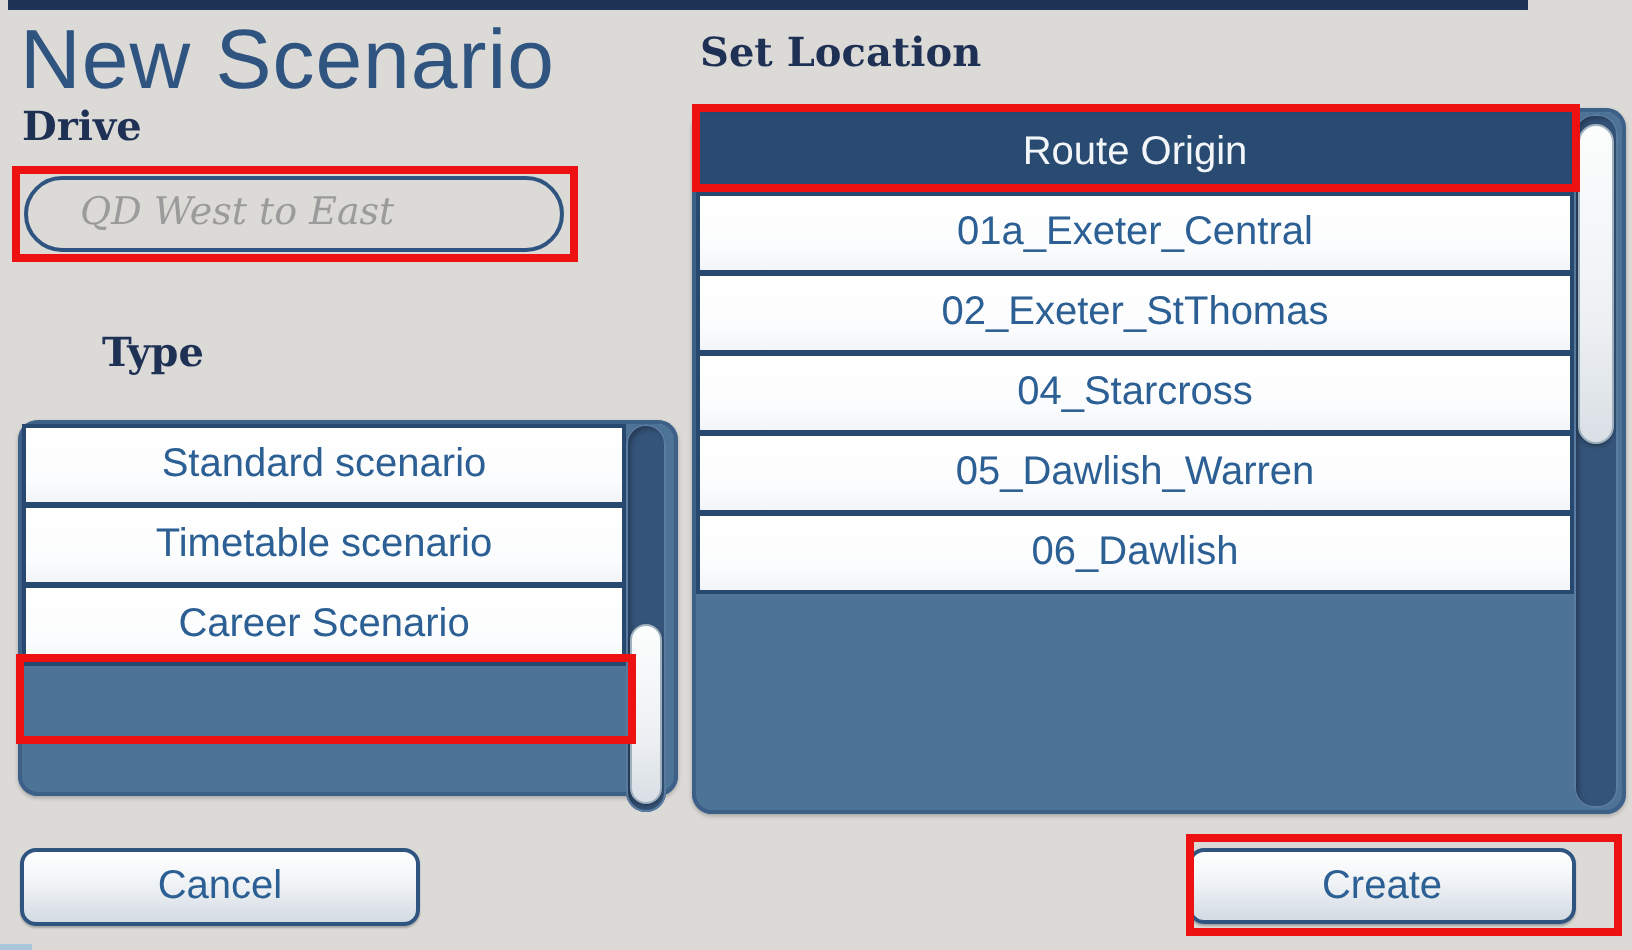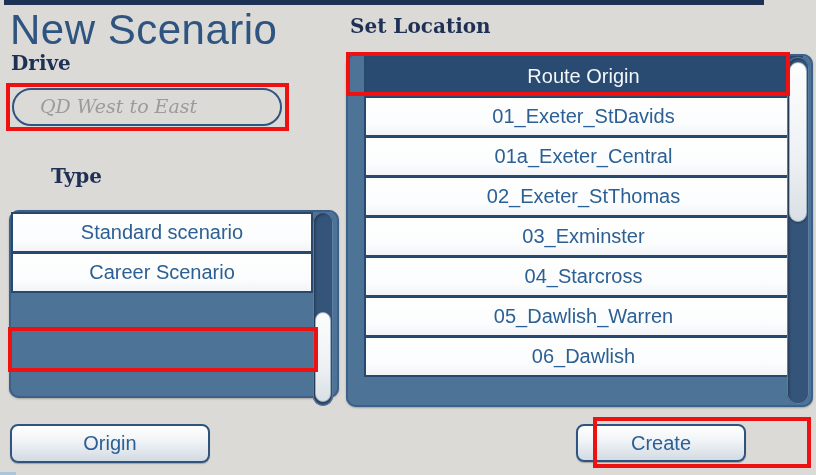--- a/index.html
+++ b/index.html
@@ -71,21 +71,21 @@
   .panel-type{left:9px;top:210px;width:330px;height:188px;}
   .panel-location{left:346px;top:54px;width:467px;height:353px;}
 
   .rows{
     position:absolute;left:2px;top:2px;
     background:var(--frame-navy);
     padding:2px;
     display:flex;flex-direction:column;gap:3px;
   }
   .panel-type .rows{width:302px;}
-  .panel-location .rows{width:439px;margin-left:16px;}
+  .panel-location .rows{width:439px;}
   .row{
     height:37px;flex:0 0 37px;
     background:linear-gradient(180deg,#ffffff 0%,#fbfcfd 70%,#f2f4f7 100%);
     display:flex;align-items:center;justify-content:center;
     font-size:20px;color:var(--item-blue);
     cursor:pointer;white-space:nowrap;
   }
   .row.selected{
     background:var(--selected-bg);
     color:var(--selected-fg);
@@ -117,63 +117,62 @@
     border:2px solid var(--btn-border);
     border-radius:8px;
     background:linear-gradient(180deg,#ffffff 0%,#f0f3f6 45%,#d2dae3 100%);
     box-shadow:inset 0 1px 0 #fff, 0 1px 1px rgba(0,0,0,.25);
     display:flex;align-items:center;justify-content:center;
     font-family:"Liberation Sans",sans-serif;
     font-size:20px;color:var(--item-blue);
     cursor:pointer;
   }
   .btn-cancel{left:10px;top:424px;width:200px;height:39px;}
-  .btn-create{left:576px;top:424px;width:170px;height:38px;}
+  .btn-create{left:594px;top:424px;width:194px;height:38px;}
 </style>
 </head>
 <body>
 
 <div class="screen">
 
   <div class="topbar"></div>
 
   <div class="title">New Scenario</div>
 
   <div class="section-label label-name">Drive</div>
   <input class="name-input" type="text" placeholder="QD West to East" style="">
 
   <div class="section-label label-type">Type</div>
   <div class="panel panel-type">
     <div class="rows">
       <div class="row">Standard scenario</div>
+      <div class="row">Timetable scenario</div>
       <div class="row">Career Scenario</div>
     </div>
     <div class="sb-track">
       <div class="sb-thumb"></div>
     </div>
   </div>
 
   <div class="section-label label-location">Set Location</div>
   <div class="panel panel-location">
     <div class="rows">
       <div class="row selected">Route Origin</div>
-      <div class="row">01_Exeter_StDavids</div>
       <div class="row">01a_Exeter_Central</div>
       <div class="row">02_Exeter_StThomas</div>
-      <div class="row">03_Exminster</div>
       <div class="row">04_Starcross</div>
       <div class="row">05_Dawlish_Warren</div>
       <div class="row">06_Dawlish</div>
     </div>
     <div class="sb-track">
       <div class="sb-thumb"></div>
     </div>
   </div>
 
-  <div class="btn btn-cancel">Origin</div>
+  <div class="btn btn-cancel">Cancel</div>
   <div class="btn btn-create">Create</div>
 
   <div class="hl hl-name"></div>
   <div class="hl hl-type"></div>
   <div class="hl hl-location"></div>
   <div class="hl hl-create"></div>
 
   <div class="bottom-sliver"></div>
 
 </div>

